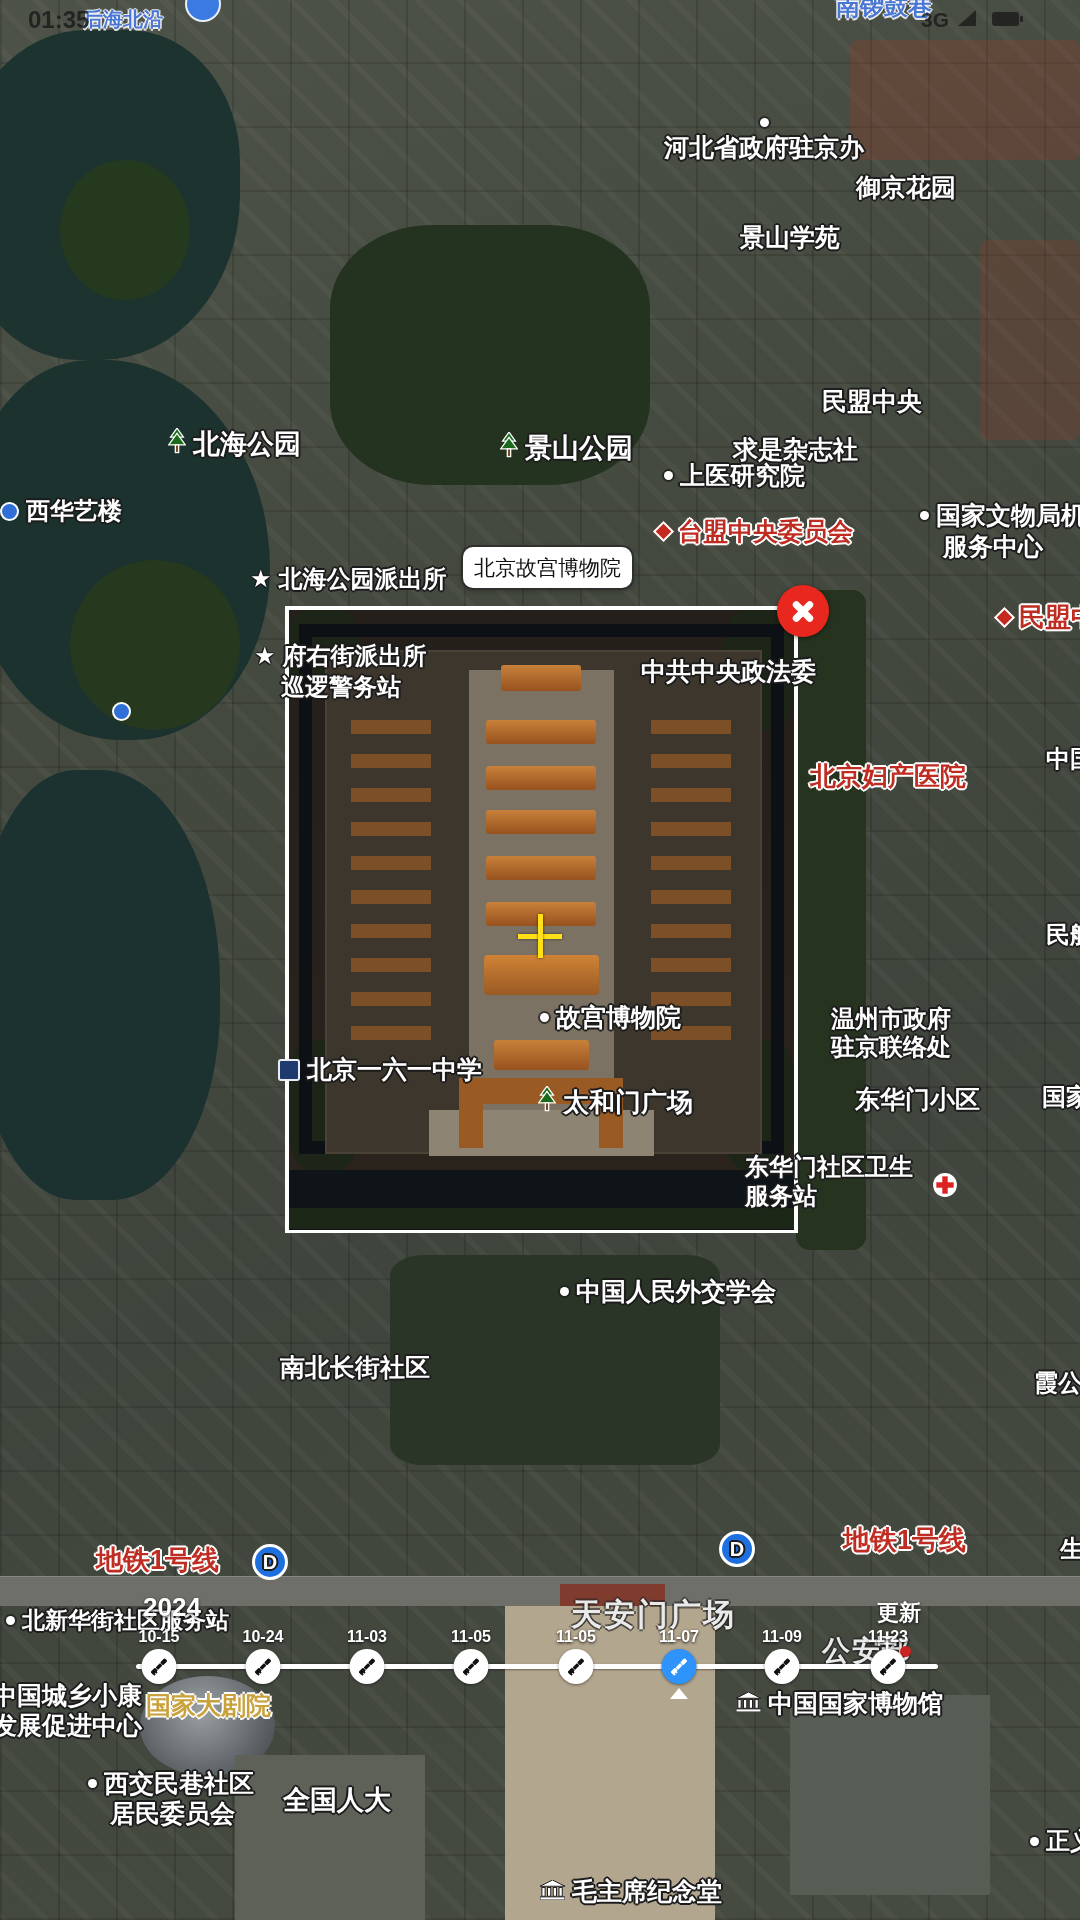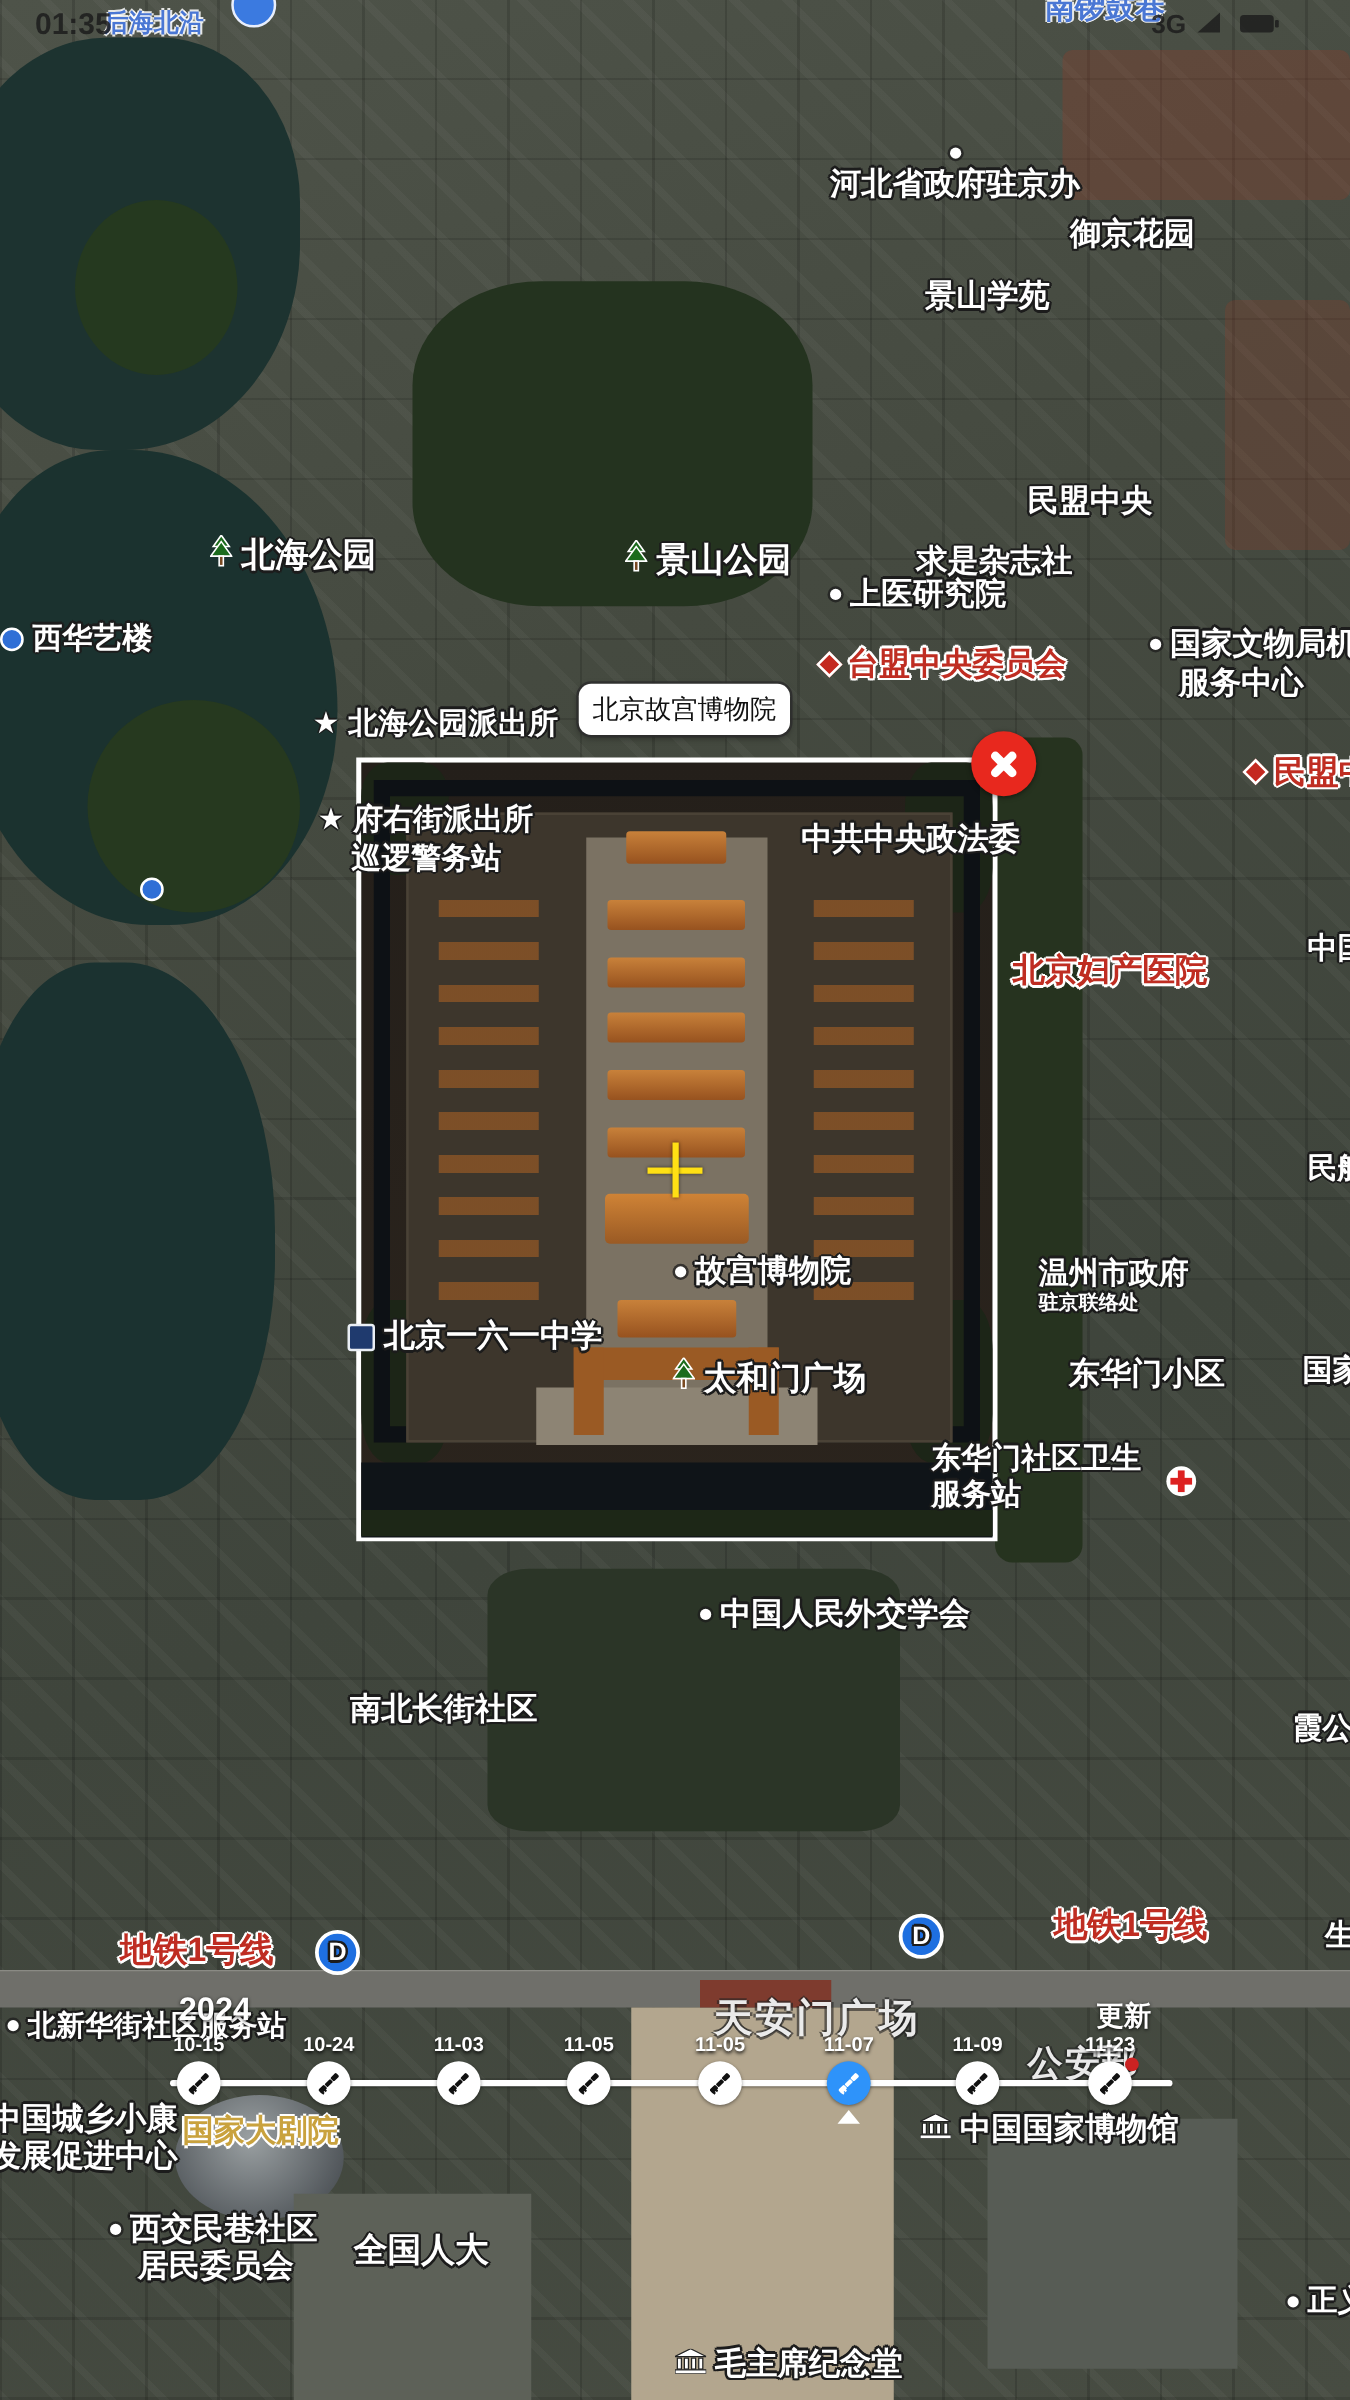--- a/index.html
+++ b/index.html
@@ -219,21 +219,21 @@
       <div class="lbl t-white" style="left: 1046px; top: 922px; font-size: 24px;">
         <span>民航</span>
       </div>
       <div class="lbl t-white" style="left: 540px; top: 1004px; font-size: 25px;">
         <span class="ic-dot"></span>
         <span>故宫博物院</span>
       </div>
       <div class="lbl t-white" style="left: 831px; top: 1006px; font-size: 24px;">
         <span>温州市政府</span>
       </div>
-      <div class="lbl t-white" style="left: 831px; top: 1034px; font-size: 16px;">
+      <div class="lbl t-white" style="left: 831px; top: 1034px; font-size: 24px;">
         <span>驻京联络处</span>
       </div>
       <div class="lbl t-white" style="left: 278px; top: 1056px; font-size: 25px;">
         <span class="ic-school"></span>
         <span>北京一六一中学</span>
       </div>
       <div class="lbl t-white" style="left: 855px; top: 1086px; font-size: 25px;">
         <span>东华门小区</span>
       </div>
       <div class="lbl t-white" style="left: 1042px; top: 1084px; font-size: 24px;">

